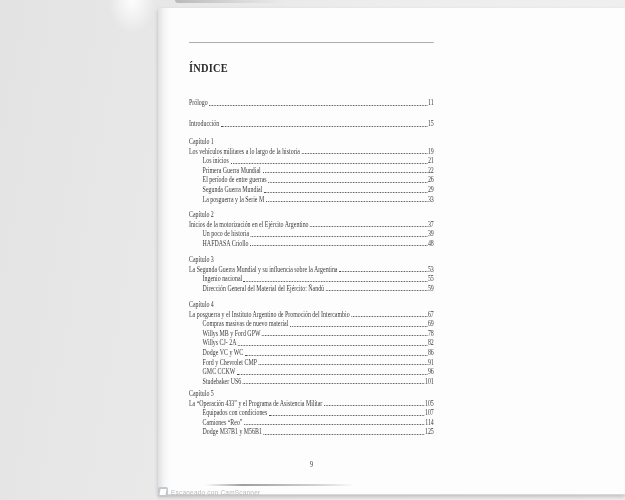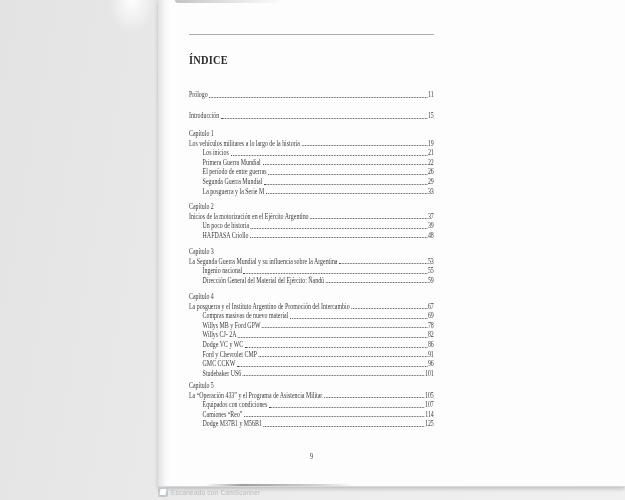--- a/index.html
+++ b/index.html
@@ -5,21 +5,21 @@
   html,body{margin:0;padding:0;}
   .stage{
     position:relative;
     width:625px;height:500px;
     overflow:hidden;
     background:linear-gradient(100deg,#e3e3e3,#ededed 55%,#f0f0f0);
     font-family:"Liberation Serif","DejaVu Serif",serif;
   }
   
   .page{
-    position:absolute;left:158px;top:0;width:467px;height:486px;
+    position:absolute;left:158px;top:8px;width:467px;height:486px;
     background:#fdfdfd;
     border-bottom:1px solid #d8d8d8;
     box-shadow:0 2px 4px rgba(0,0,0,0.20);
   }
   .page::before{ 
     content:"";position:absolute;left:0;top:0;bottom:0;width:12px;
     background:linear-gradient(to right,rgba(120,125,130,0.22),rgba(160,160,160,0.08) 55%,rgba(255,255,255,0));
   }
   
   .top-smudge{

